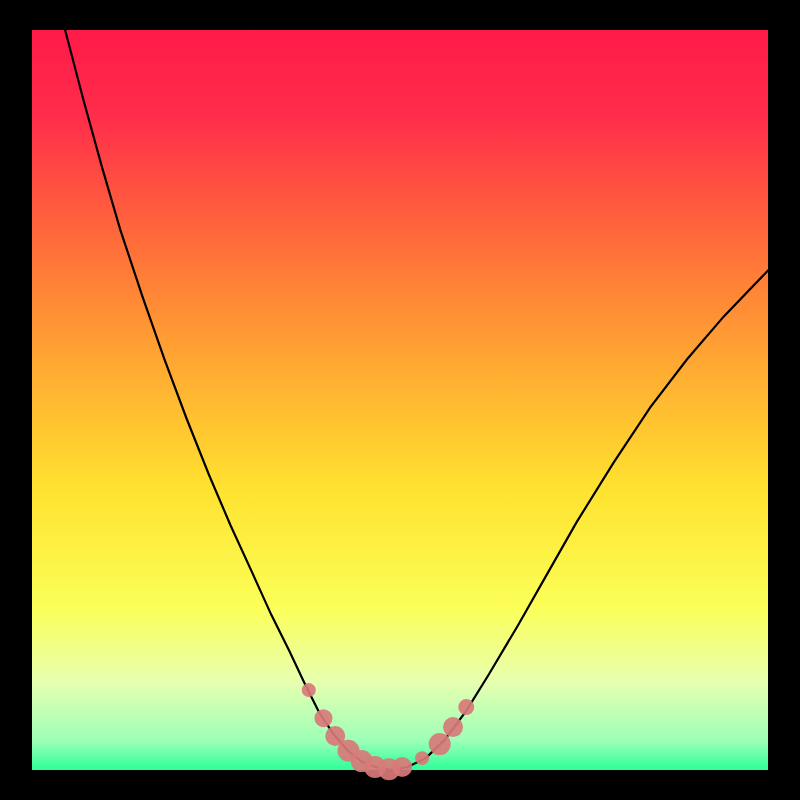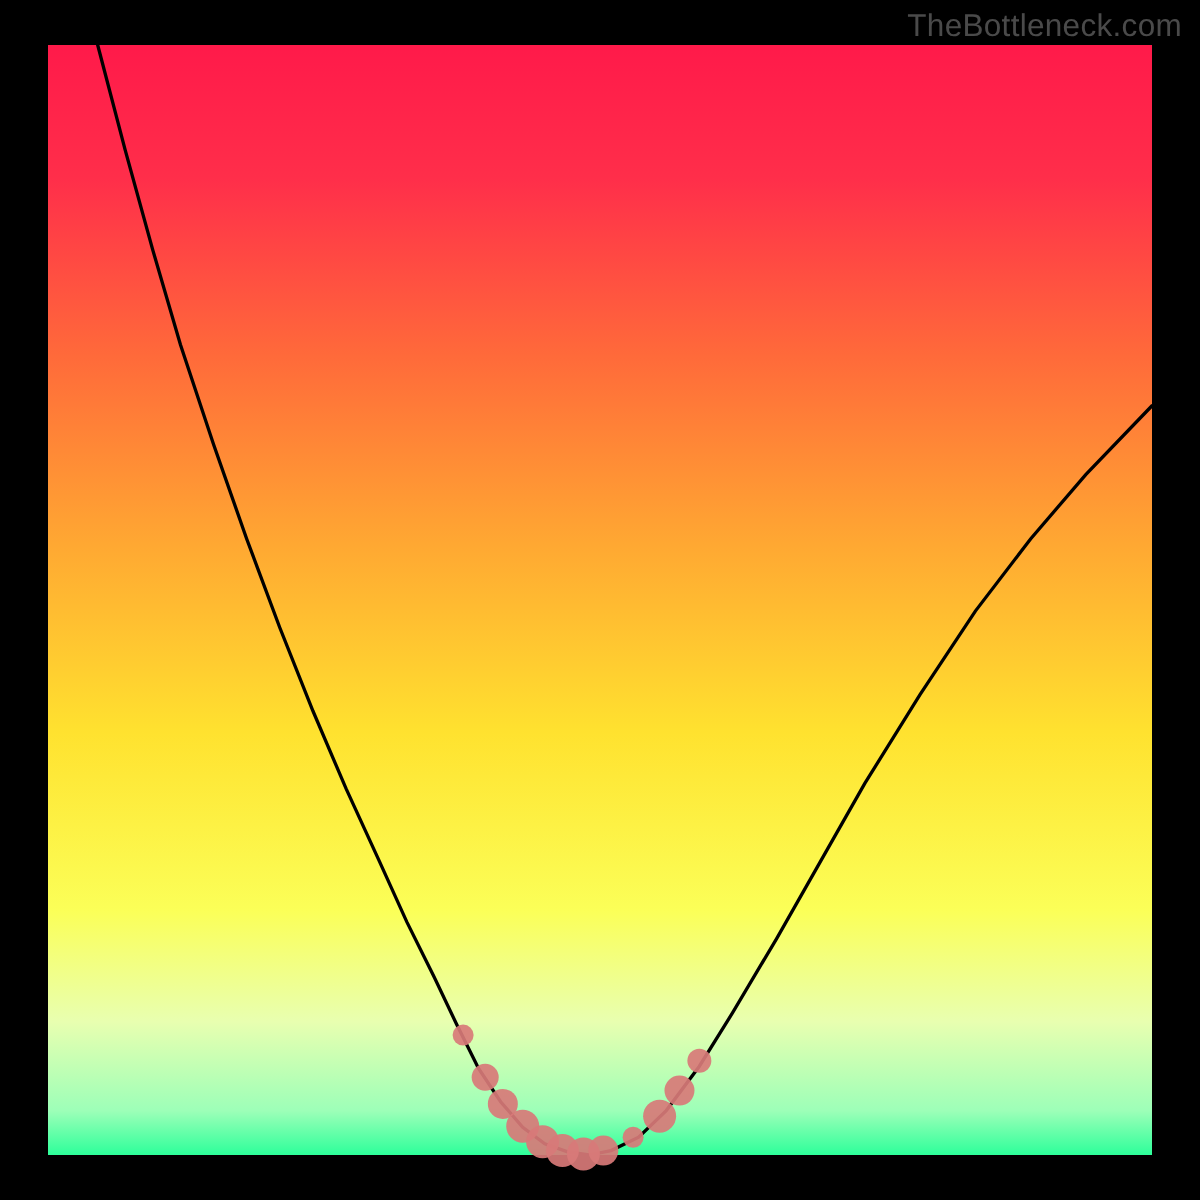--- a/index.html
+++ b/index.html
@@ -29,21 +29,20 @@
     letter-spacing: 0.2px;
   }
   svg {
     display: block;
   }
 </style>
 </head>
 <body>
 
 <div class="chart-container">
-  <div class="watermark">TheBottleneck.com</div>
   <svg id="chart-svg" width="800" height="800" viewBox="0 0 800 800">
     <defs>
       <linearGradient id="bg-grad" x1="0" y1="0" x2="0" y2="1">
           <stop offset="0%" stop-color="#ff1a4a"></stop>
           <stop offset="12%" stop-color="#ff2e4a"></stop>
           <stop offset="28.000000000000004%" stop-color="#ff6a3a"></stop>
           <stop offset="45%" stop-color="#ffa832"></stop>
           <stop offset="62%" stop-color="#ffe22f"></stop>
           <stop offset="78%" stop-color="#fbff58"></stop>
           <stop offset="88%" stop-color="#e8ffb0"></stop>

